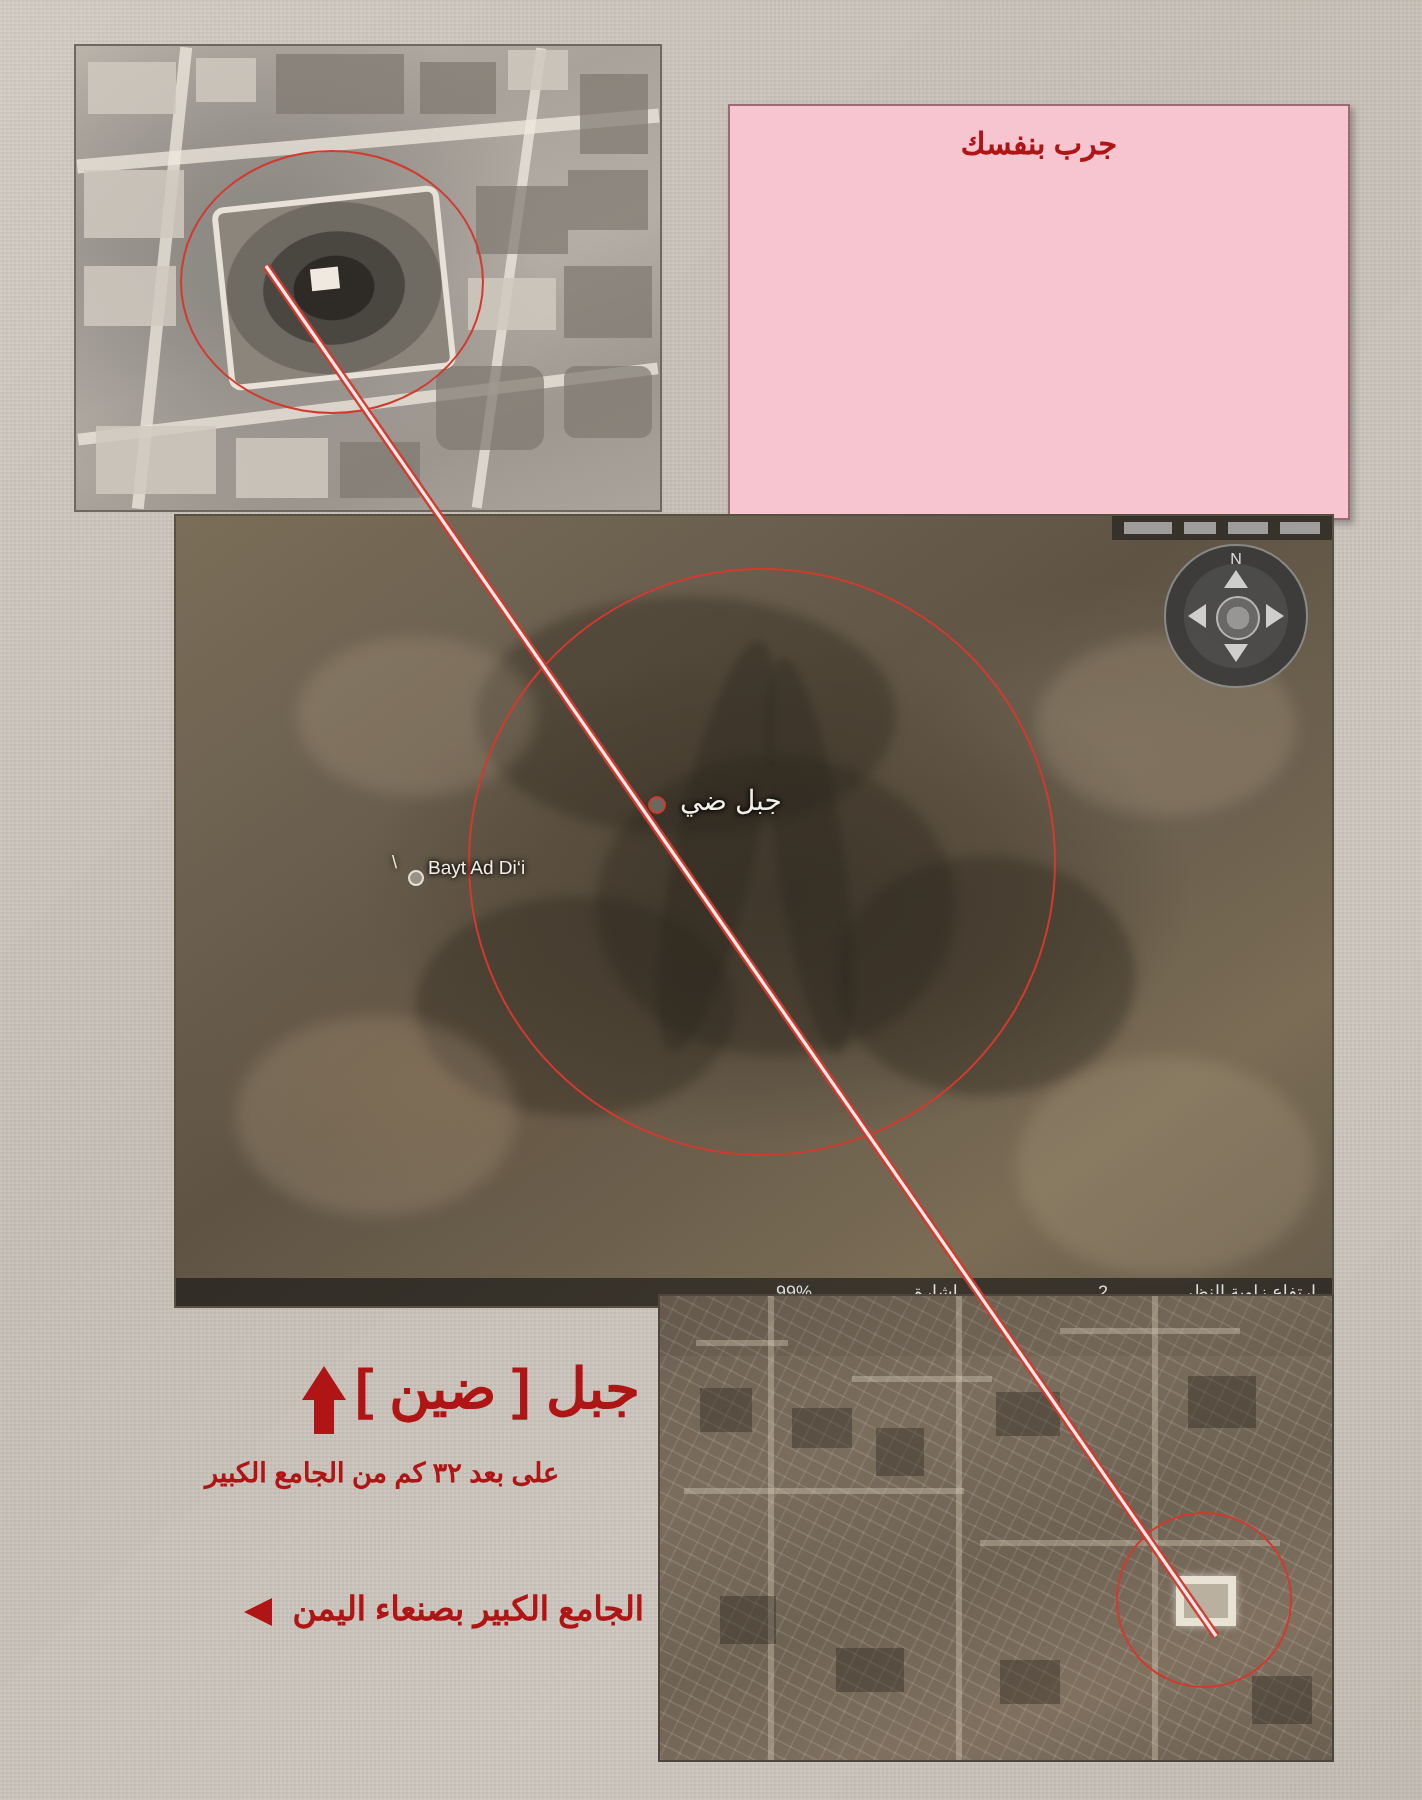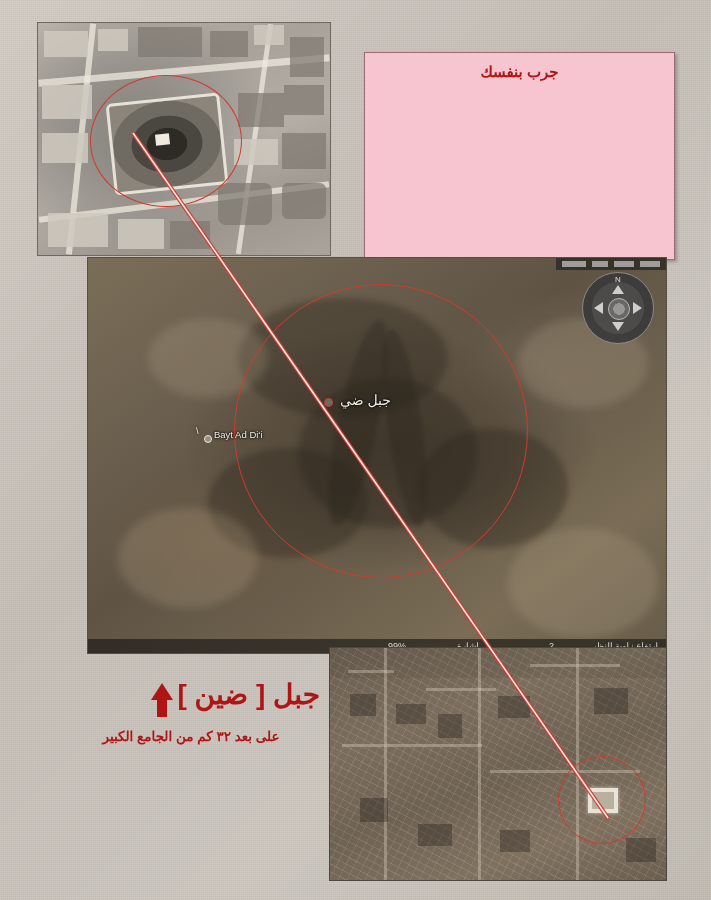--- a/index.html
+++ b/index.html
@@ -309,14 +309,18 @@
 
   <div id="cap1">
     <span id="cap1-text">جبل [ ضين ]</span>
     <span class="arrow-up-wrap">
       <span class="head"></span><span class="stem"></span>
     </span>
   </div>
 
   <div id="cap2">على بعد ٣٢ كم من الجامع الكبير</div>
 
+  <div id="cap3">
+    <span>الجامع الكبير بصنعاء اليمن</span>
+    <span class="arrow-left"></span>
+  </div>
 
 </div>
 
 </body></html>

